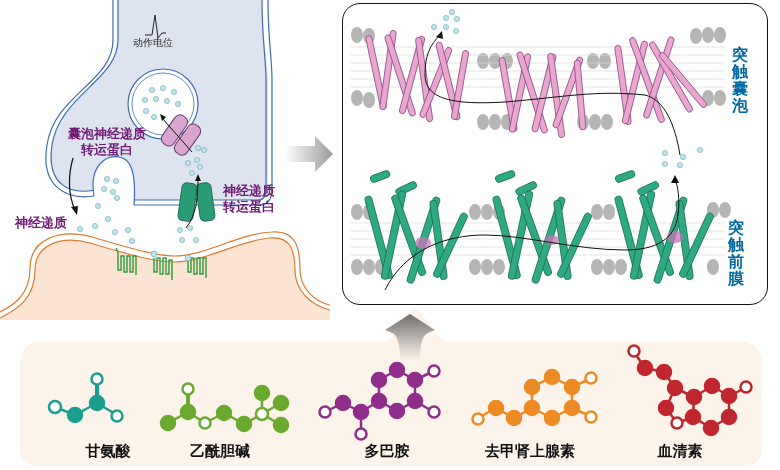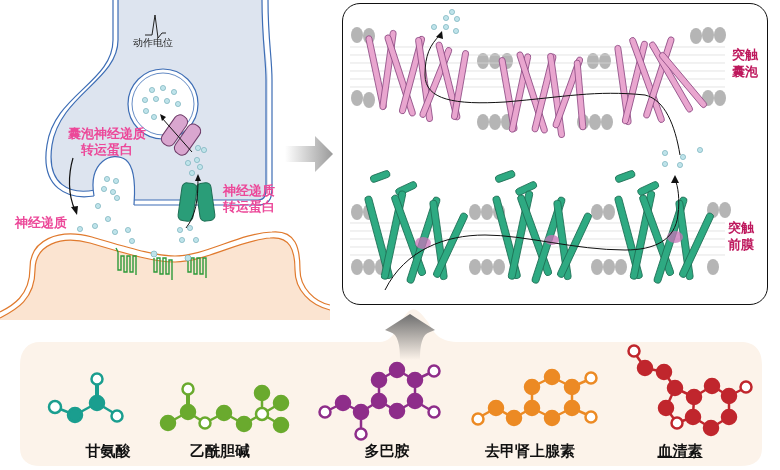--- a/index.html
+++ b/index.html
@@ -1,21 +1,21 @@
 <!DOCTYPE html>
 <html><head>
 <meta charset="utf-8">
 <style>
   html,body{margin:0;padding:0;background:#ffffff;}
   body{width:780px;height:470px;position:relative;overflow:hidden;font-family:"DejaVu Sans","Liberation Sans",sans-serif;}
   svg{display:block;}
-  .lbl{position:absolute;font-weight:bold;color:#ec4899;font-size:13px;line-height:16px;white-space:nowrap;font-family:"DejaVu Sans","Liberation Sans",sans-serif;}
+  .lbl{position:absolute;font-weight:bold;color:#701a75;font-size:13px;line-height:16px;white-space:nowrap;font-family:"DejaVu Sans","Liberation Sans",sans-serif;}
   .lbl-small{position:absolute;color:#222;font-size:10px;white-space:nowrap;font-family:"DejaVu Sans","Liberation Sans",sans-serif;}
   .mol-lbl{position:absolute;font-weight:bold;color:#111;font-size:15px;top:442px;white-space:nowrap;transform:translateX(-50%);font-family:"DejaVu Sans","Liberation Sans",sans-serif;}
-  .side-lbl{position:absolute;font-weight:bold;color:#be185d;font-size:13px;line-height:17px;width:30px;font-family:"DejaVu Sans","Liberation Sans",sans-serif;}
+  .side-lbl{position:absolute;font-weight:bold;color:#0369a1;font-size:16px;line-height:17px;width:30px;font-family:"DejaVu Sans","Liberation Sans",sans-serif;}
 </style>
 </head>
 <body>
 
 <svg width="330" height="320" style="position:absolute;left:0;top:0;">
 
   <path d="M118,0 L118,40 C118,80 60,95 52,145 C46,185 70,195 95,190 C92,170 110,160 122,168 C132,175 130,195 133,200 L258,200 C268,200 265,195 268,185 L268,80 C268,60 262,40 262,0 Z" fill="#dde4ef" stroke="none"></path>
   <path d="M113,0 L113,40 C113,82 54,95 47,145 C40,188 68,200 94,196 M134,205 L258,205 C272,205 272,195 272,185 L272,80 C272,58 268,40 268,0" fill="none" stroke="#3d6db5" stroke-width="1.2"></path>
   <path d="M118,0 L118,40 C118,80 60,95 52,145 C46,185 70,195 95,190 C92,168 110,158 122,166 C132,174 130,195 133,200 L258,200 C266,200 266,193 266,185 L266,80 C266,60 262,40 262,0" fill="none" stroke="#3d6db5" stroke-width="1.2"></path>
   <path d="M94,196 C88,162 112,150 126,160 C138,170 134,200 134,205" fill="#ffffff" stroke="#3d6db5" stroke-width="1.2"></path>
@@ -399,13 +399,13 @@
     <circle cx="729" cy="82" r="7" fill="#c0262d"></circle>
       <circle cx="711" cy="93" r="7" fill="#c0262d"></circle>
     <circle cx="746" cy="52" r="5.5" fill="#fff"></circle>
   </g>
 </svg>
 
 <div class="mol-lbl" style="left:100px;margin-left:8px;">甘氨酸</div>
 <div class="mol-lbl" style="left:220px;">乙酰胆碱</div>
 <div class="mol-lbl" style="left:375px;margin-left:12px;">多巴胺</div>
 <div class="mol-lbl" style="left:530px;">去甲肾上腺素</div>
-<div class="mol-lbl" style="left:680px;text-decoration:underline;">血清素</div>
+<div class="mol-lbl" style="left:680px;">血清素</div>
 
 </body></html>

